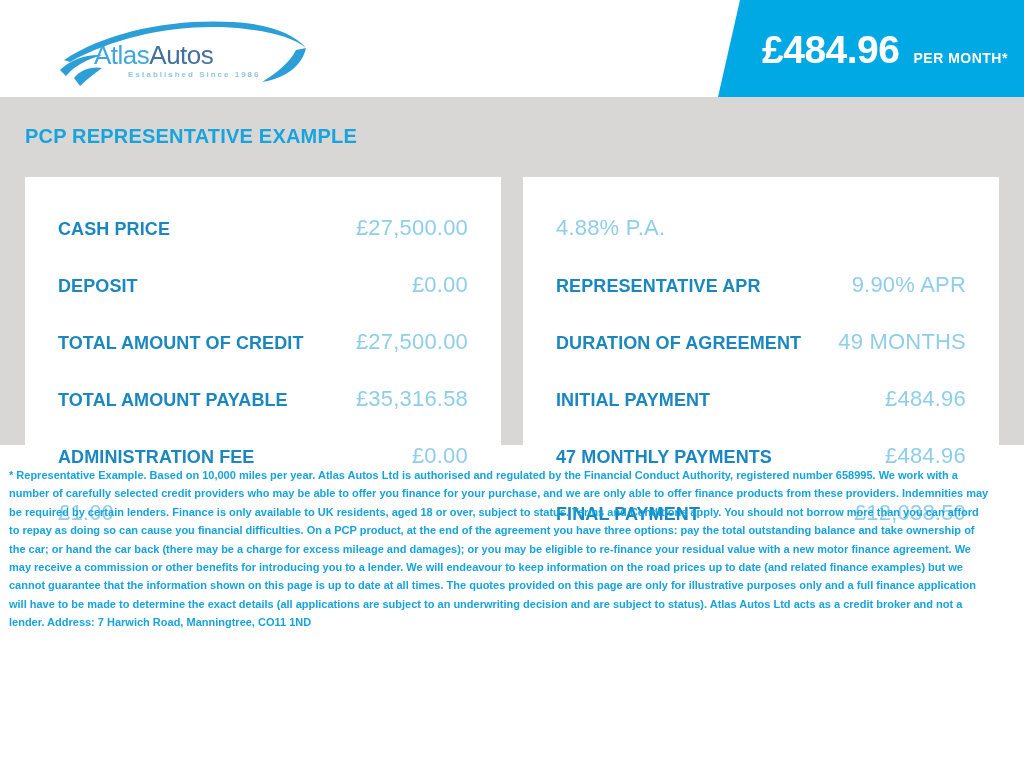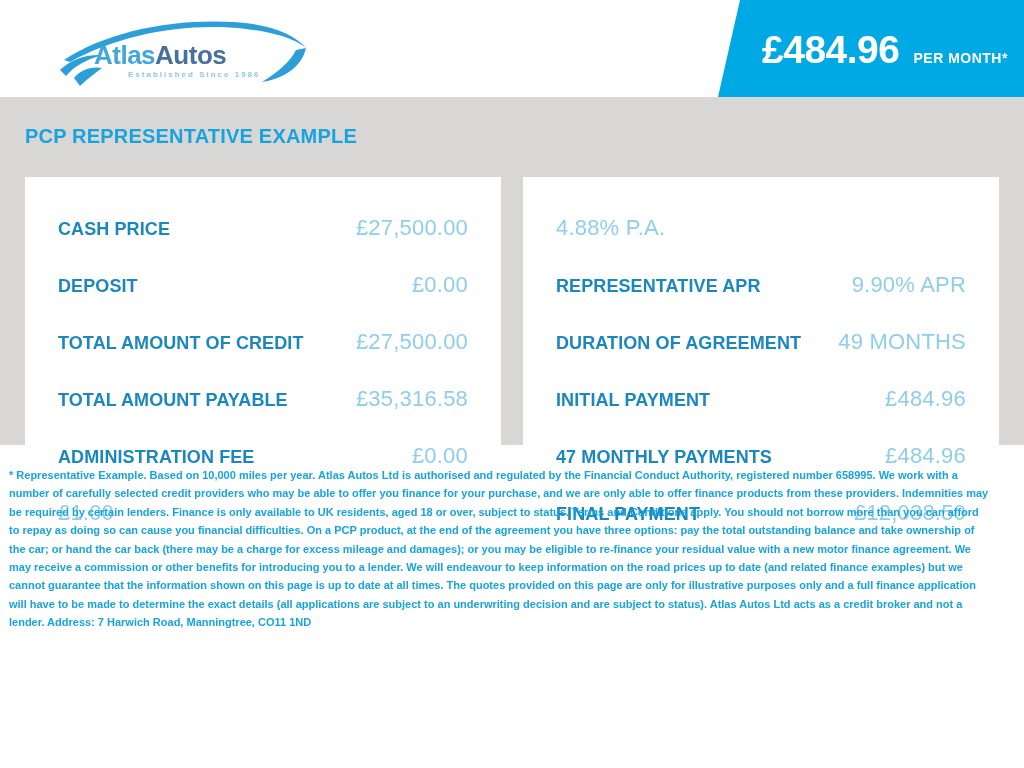--- a/index.html
+++ b/index.html
@@ -27,21 +27,21 @@
     background:#ffffff;
   }
   .logo{
     position:absolute;
     left:58px;top:10px;
     width:250px;height:84px;
   }
   .logo svg{position:absolute;left:0;top:0;}
   .logo-text{
     position:absolute;left:36px;top:30px;
-    font-size:26px;font-weight:bold;
+    font-size:26px;font-weight:normal;
     letter-spacing:-0.5px;
     white-space:nowrap;
   }
   .logo-atlas{color:var(--logo_atlas);}
   .logo-autos{color:var(--logo_autos);}
   .logo-tagline{
     position:absolute;left:70px;top:60px;
     font-size:8px;font-weight:bold;
     letter-spacing:2px;
     color:var(--logo_tagline);

